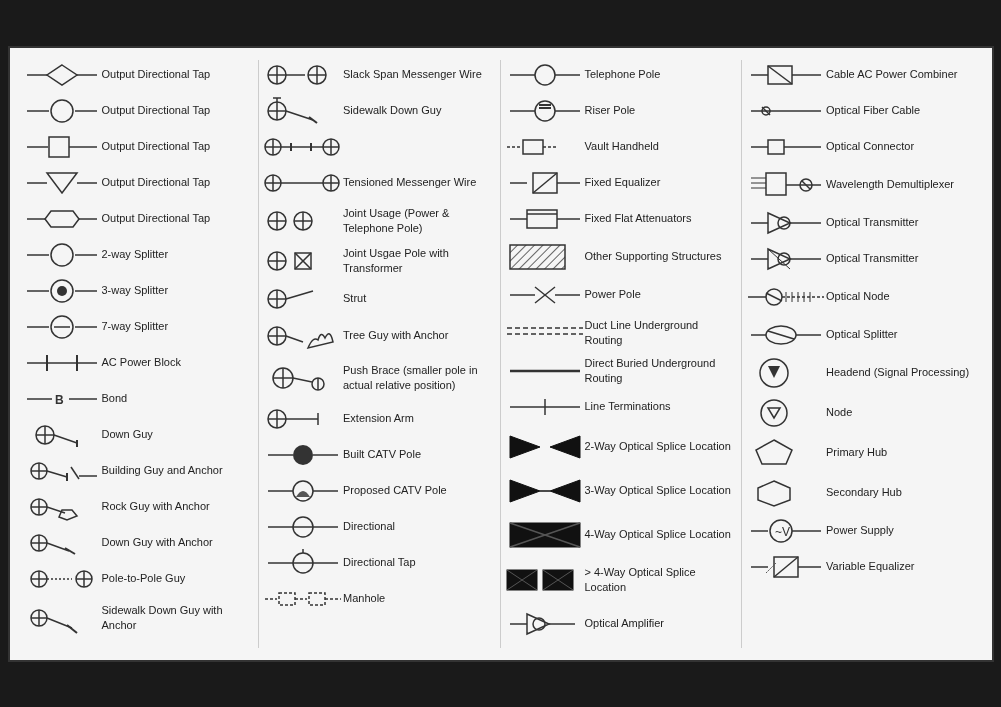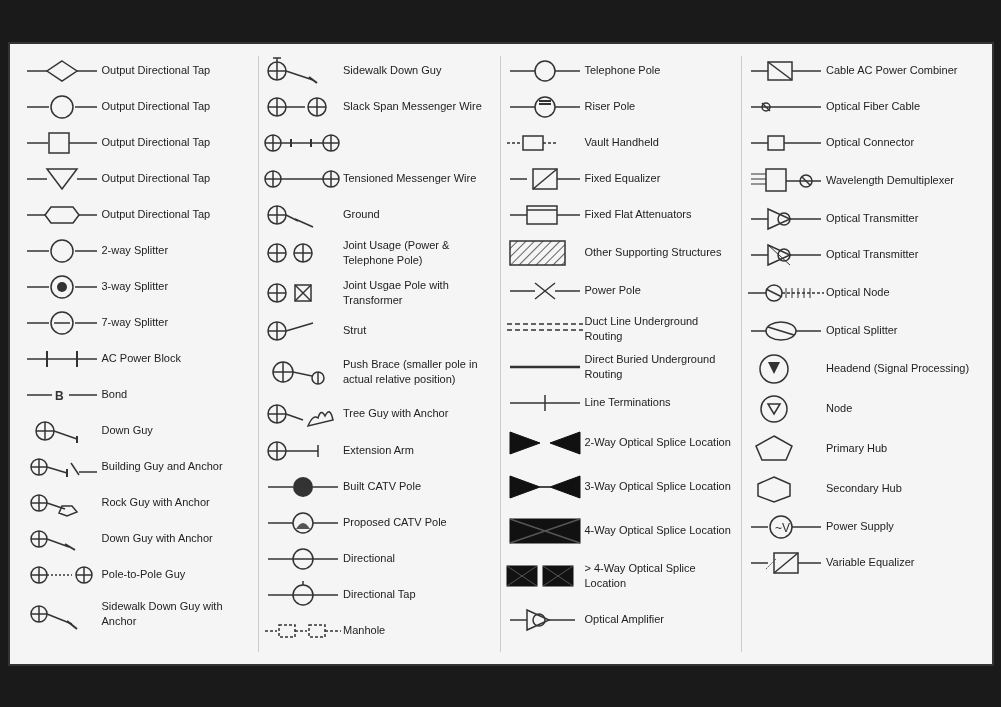--- a/index.html
+++ b/index.html
@@ -251,42 +251,42 @@
   </div>
 
   <div class="column">
 
     <div class="legend-item">
       <div class="symbol">
         <svg width="80" height="28">
             <circle cx="14" cy="14" r="9" fill="none" stroke="#333" stroke-width="1.5"></circle>
             <line x1="14" y1="5" x2="14" y2="23" stroke="#333" stroke-width="1.5"></line>
             <line x1="5" y1="14" x2="23" y2="14" stroke="#333" stroke-width="1.5"></line>
+            <line x1="23" y1="14" x2="42" y2="14" stroke="#333" stroke-width="1.5"></line>
+            <circle cx="54" cy="14" r="9" fill="none" stroke="#333" stroke-width="1.5"></circle>
+            <line x1="54" y1="5" x2="54" y2="23" stroke="#333" stroke-width="1.5"></line>
+            <line x1="45" y1="14" x2="63" y2="14" stroke="#333" stroke-width="1.5"></line>
+          </svg>
+      </div>
+      <div class="label">Slack Span Messenger Wire</div>
+    </div>
+
+    <div class="legend-item">
+      <div class="symbol">
+        <svg width="80" height="28">
+            <circle cx="14" cy="14" r="9" fill="none" stroke="#333" stroke-width="1.5"></circle>
+            <line x1="14" y1="5" x2="14" y2="23" stroke="#333" stroke-width="1.5"></line>
+            <line x1="5" y1="14" x2="23" y2="14" stroke="#333" stroke-width="1.5"></line>
             <line x1="14" y1="5" x2="14" y2="1" stroke="#333" stroke-width="1.5"></line>
             <line x1="10" y1="1" x2="18" y2="1" stroke="#333" stroke-width="1.5"></line>
             <line x1="23" y1="14" x2="50" y2="23" stroke="#333" stroke-width="1.5"></line>
             <line x1="46" y1="20" x2="54" y2="26" stroke="#333" stroke-width="2"></line>
           </svg>
       </div>
       <div class="label">Sidewalk Down Guy</div>
-    </div>
-
-    <div class="legend-item">
-      <div class="symbol">
-        <svg width="80" height="28">
-            <circle cx="14" cy="14" r="9" fill="none" stroke="#333" stroke-width="1.5"></circle>
-            <line x1="14" y1="5" x2="14" y2="23" stroke="#333" stroke-width="1.5"></line>
-            <line x1="5" y1="14" x2="23" y2="14" stroke="#333" stroke-width="1.5"></line>
-            <line x1="23" y1="14" x2="42" y2="14" stroke="#333" stroke-width="1.5"></line>
-            <circle cx="54" cy="14" r="9" fill="none" stroke="#333" stroke-width="1.5"></circle>
-            <line x1="54" y1="5" x2="54" y2="23" stroke="#333" stroke-width="1.5"></line>
-            <line x1="45" y1="14" x2="63" y2="14" stroke="#333" stroke-width="1.5"></line>
-          </svg>
-      </div>
-      <div class="label">Slack Span Messenger Wire</div>
     </div>
 
     <div class="legend-item">
       <div class="symbol">
         <svg width="80" height="28">
             <circle cx="10" cy="14" r="8" fill="none" stroke="#333" stroke-width="1.5"></circle>
             <line x1="10" y1="6" x2="10" y2="22" stroke="#333" stroke-width="1.5"></line>
             <line x1="2" y1="14" x2="18" y2="14" stroke="#333" stroke-width="1.5"></line>
             <line x1="18" y1="14" x2="28" y2="14" stroke="#333" stroke-width="1.5"></line>
             <line x1="28" y1="10" x2="28" y2="18" stroke="#333" stroke-width="2"></line>
@@ -308,32 +308,20 @@
             <line x1="2" y1="14" x2="18" y2="14" stroke="#333" stroke-width="1.5"></line>
             <line x1="18" y1="14" x2="60" y2="14" stroke="#333" stroke-width="1.5"></line>
             <circle cx="68" cy="14" r="8" fill="none" stroke="#333" stroke-width="1.5"></circle>
             <line x1="68" y1="6" x2="68" y2="22" stroke="#333" stroke-width="1.5"></line>
             <line x1="60" y1="14" x2="76" y2="14" stroke="#333" stroke-width="1.5"></line>
           </svg>
       </div>
       <div class="label">Tensioned Messenger Wire</div>
     </div>
 
-    <div class="legend-item">
-      <div class="symbol">
-        <svg width="80" height="28">
-            <circle cx="14" cy="14" r="9" fill="none" stroke="#333" stroke-width="1.5"></circle>
-            <line x1="14" y1="5" x2="14" y2="23" stroke="#333" stroke-width="1.5"></line>
-            <line x1="5" y1="14" x2="23" y2="14" stroke="#333" stroke-width="1.5"></line>
-            <line x1="23" y1="14" x2="35" y2="20" stroke="#333" stroke-width="1.5"></line>
-            <line x1="32" y1="18" x2="50" y2="26" stroke="#333" stroke-width="1.5"></line>
-          </svg>
-      </div>
-      <div class="label">Ground</div>
-    </div>
 
     <div class="legend-item">
       <div class="symbol">
         <svg width="80" height="34">
             <circle cx="14" cy="17" r="9" fill="none" stroke="#333" stroke-width="1.5"></circle>
             <line x1="14" y1="8" x2="14" y2="26" stroke="#333" stroke-width="1.5"></line>
             <line x1="5" y1="17" x2="23" y2="17" stroke="#333" stroke-width="1.5"></line>
             <circle cx="40" cy="17" r="9" fill="none" stroke="#333" stroke-width="1.5"></circle>
             <line x1="40" y1="8" x2="40" y2="26" stroke="#333" stroke-width="1.5"></line>
             <line x1="31" y1="17" x2="49" y2="17" stroke="#333" stroke-width="1.5"></line>
@@ -359,47 +347,47 @@
     <div class="legend-item">
       <div class="symbol">
         <svg width="80" height="28">
             <circle cx="14" cy="14" r="9" fill="none" stroke="#333" stroke-width="1.5"></circle>
             <line x1="14" y1="5" x2="14" y2="23" stroke="#333" stroke-width="1.5"></line>
             <line x1="5" y1="14" x2="23" y2="14" stroke="#333" stroke-width="1.5"></line>
             <line x1="23" y1="14" x2="50" y2="6" stroke="#333" stroke-width="1.5"></line>
           </svg>
       </div>
       <div class="label">Strut</div>
+    </div>
+
+    <div class="legend-item">
+      <div class="symbol">
+        <svg width="80" height="32">
+            <circle cx="14" cy="16" r="9" fill="none" stroke="#333" stroke-width="1.5"></circle>
+            <line x1="14" y1="7" x2="14" y2="25" stroke="#333" stroke-width="1.5"></line>
+            <line x1="5" y1="16" x2="23" y2="16" stroke="#333" stroke-width="1.5"></line>
+            <line x1="23" y1="16" x2="40" y2="22" stroke="#333" stroke-width="1.5"></line>
+            <path d="M45,28 Q50,16 55,20 Q58,10 62,18 Q67,8 70,22 Z" fill="none" stroke="#333" stroke-width="1.5"></path>
+          </svg>
+      </div>
+      <div class="label">Tree Guy with Anchor</div>
     </div>
 
     <div class="legend-item">
       <div class="symbol">
         <svg width="80" height="40">
             <circle cx="20" cy="20" r="10" fill="none" stroke="#333" stroke-width="1.5"></circle>
             <line x1="20" y1="10" x2="20" y2="30" stroke="#333" stroke-width="1.5"></line>
             <line x1="10" y1="20" x2="30" y2="20" stroke="#333" stroke-width="1.5"></line>
             <circle cx="55" cy="26" r="6" fill="none" stroke="#333" stroke-width="1.5"></circle>
             <line x1="55" y1="20" x2="55" y2="32" stroke="#333" stroke-width="1.5"></line>
             <line x1="30" y1="20" x2="49" y2="24" stroke="#333" stroke-width="1.5"></line>
           </svg>
       </div>
       <div class="label">Push Brace (smaller pole in actual relative position)</div>
-    </div>
-
-    <div class="legend-item">
-      <div class="symbol">
-        <svg width="80" height="32">
-            <circle cx="14" cy="16" r="9" fill="none" stroke="#333" stroke-width="1.5"></circle>
-            <line x1="14" y1="7" x2="14" y2="25" stroke="#333" stroke-width="1.5"></line>
-            <line x1="5" y1="16" x2="23" y2="16" stroke="#333" stroke-width="1.5"></line>
-            <line x1="23" y1="16" x2="40" y2="22" stroke="#333" stroke-width="1.5"></line>
-            <path d="M45,28 Q50,16 55,20 Q58,10 62,18 Q67,8 70,22 Z" fill="none" stroke="#333" stroke-width="1.5"></path>
-          </svg>
-      </div>
-      <div class="label">Tree Guy with Anchor</div>
     </div>
 
     <div class="legend-item">
       <div class="symbol">
         <svg width="80" height="28">
             <circle cx="14" cy="14" r="9" fill="none" stroke="#333" stroke-width="1.5"></circle>
             <line x1="14" y1="5" x2="14" y2="23" stroke="#333" stroke-width="1.5"></line>
             <line x1="5" y1="14" x2="23" y2="14" stroke="#333" stroke-width="1.5"></line>
             <line x1="23" y1="14" x2="55" y2="14" stroke="#333" stroke-width="1.5"></line>
             <line x1="55" y1="8" x2="55" y2="20" stroke="#333" stroke-width="1.5"></line>

